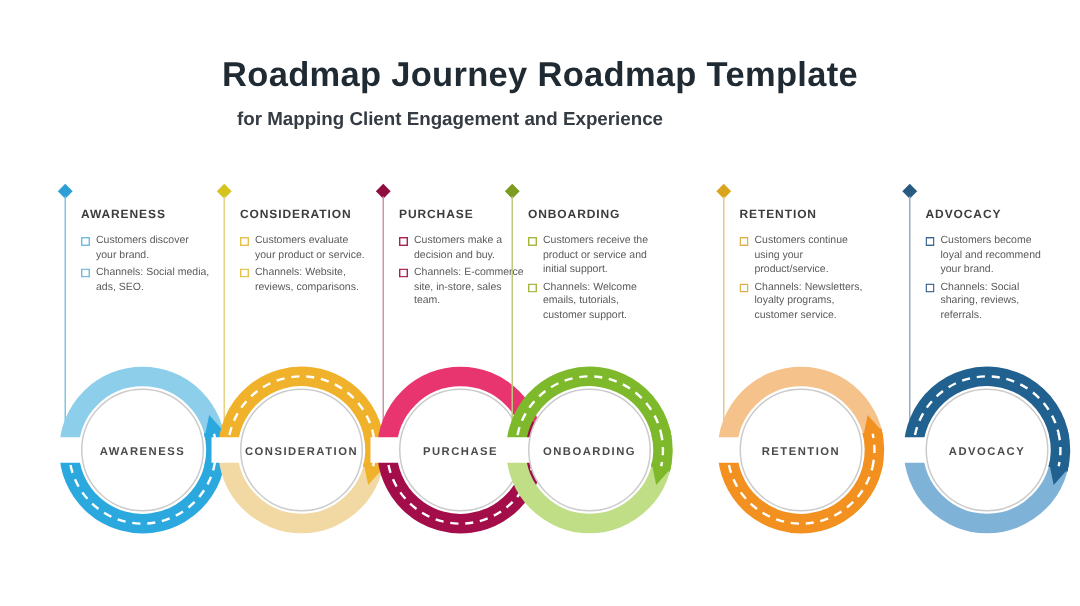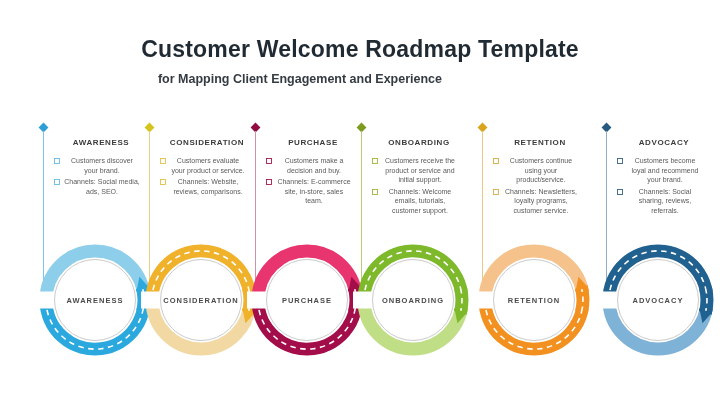--- a/index.html
+++ b/index.html
@@ -5,40 +5,40 @@
   * { margin:0; padding:0; box-sizing:border-box; }
   html,body { width:720px; height:404px; background:#ffffff; overflow:hidden;
     font-family:"Liberation Sans", "DejaVu Sans", sans-serif; }
   .slide { position:relative; width:720px; height:404px; background:#ffffff; }
 
   .page-title { position:absolute; top:36px; left:0; width:720px; text-align:center;
     font-size:23px; font-weight:bold; color:#1F2A33; letter-spacing:0.2px; }
   .page-subtitle { position:absolute; top:72px; left:0; width:600px; text-align:center;
     font-size:12.5px; font-weight:bold; color:#343B42; }
 
-  .stage { position:absolute; top:120px; width:106px; height:284px;text-align:center; }
+  .stage { position:absolute; top:120px; width:106px; height:284px; }
   .diamond { position:absolute; left:-3px; top:4px; width:7px; height:7px;
     transform:rotate(45deg); background:#888; }
   .vline { position:absolute; left:0; top:11px; width:1px; height:169px; background:#bbb; }
   .stage-heading { position:absolute; left:11px; top:18px; width:94px;
     font-size:8px; font-weight:bold; letter-spacing:0.6px; color:#3C3C3C; white-space:nowrap; }
   .bullets { position:absolute; left:11px; top:36px; width:86px; list-style:none; }
   .bullets li { display:flex; gap:4px; margin-bottom:2px; }
   .cb { flex:0 0 auto; width:6px; height:6px; margin-top:2px; }
   .btext { font-size:7px; line-height:9.5px; color:#5A5A5A; }
 
   .ring { position:absolute; left:-8px; top:120px; width:120px; height:120px; }
   .ring-label { font-family:"Liberation Sans","DejaVu Sans",sans-serif; font-size:7.5px;
     font-weight:bold; letter-spacing:1px; fill:#4A4A4A; text-anchor:middle; }
 </style>
 </head>
 <body>
 
 <div class="slide">
-  <div class="page-title">Customer Welcome Roadmap Template</div>
+  <div class="page-title">Roadmap Journey Roadmap Template</div>
   <div class="page-subtitle">for Mapping Client Engagement and Experience</div>
 
   <div class="stage" style="left:43px">
     <span class="diamond" style="background-color: rgb(46, 159, 214);"></span>
     <span class="vline" style="background-color: rgb(126, 198, 230);"></span>
     <div class="stage-heading">AWARENESS</div>
     <ul class="bullets">
       <li>
         <svg class="cb" viewBox="0 0 10 10">
             <rect x="0.8" y="0.8" width="8.4" height="8.4" fill="none" stroke-width="1.5" stroke="#66BAE1"></rect>
@@ -120,21 +120,21 @@
       <path d="M 11 60 A 49 49 0 1 0 107.3 47.3" fill="none" stroke="#ffffff" stroke-width="1.6" stroke-dasharray="5.5 4.5"></path>
       <rect x="-6" y="51.5" width="132" height="17" fill="#ffffff"></rect>
       <path d="M 107.5 71.9 A 49 49 0 0 0 107.3 47.3" fill="none" stroke-width="13" stroke="#A30D4A"></path>
       <path d="M 107.5 71.9 A 49 49 0 0 0 107.3 47.3" fill="none" stroke="#ffffff" stroke-width="1.6" stroke-dasharray="5.5 4.5"></path>
       <polygon points="0,-11 6.5,2 -6.5,2" transform="translate(107.3,47.3) rotate(-15)" fill="#A30D4A"></polygon>
       <circle cx="60" cy="60" r="40.5" fill="#ffffff" stroke="#CBCBCB" stroke-width="1"></circle>
       <text x="60" y="63" class="ring-label">PURCHASE</text>
     </svg>
   </div>
 
-  <div class="stage" style="left:361px">
+  <div class="stage" style="left:341px">
     <span class="diamond" style="background-color: rgb(126, 155, 33);"></span>
     <span class="vline" style="background-color: rgb(188, 201, 126);"></span>
     <div class="stage-heading">ONBOARDING</div>
     <ul class="bullets">
       <li>
         <svg class="cb" viewBox="0 0 10 10">
             <rect x="0.8" y="0.8" width="8.4" height="8.4" fill="none" stroke-width="1.5" stroke="#A4B239"></rect>
           </svg>
         <span class="btext">Customers receive the product or service and initial support.</span>
       </li>

